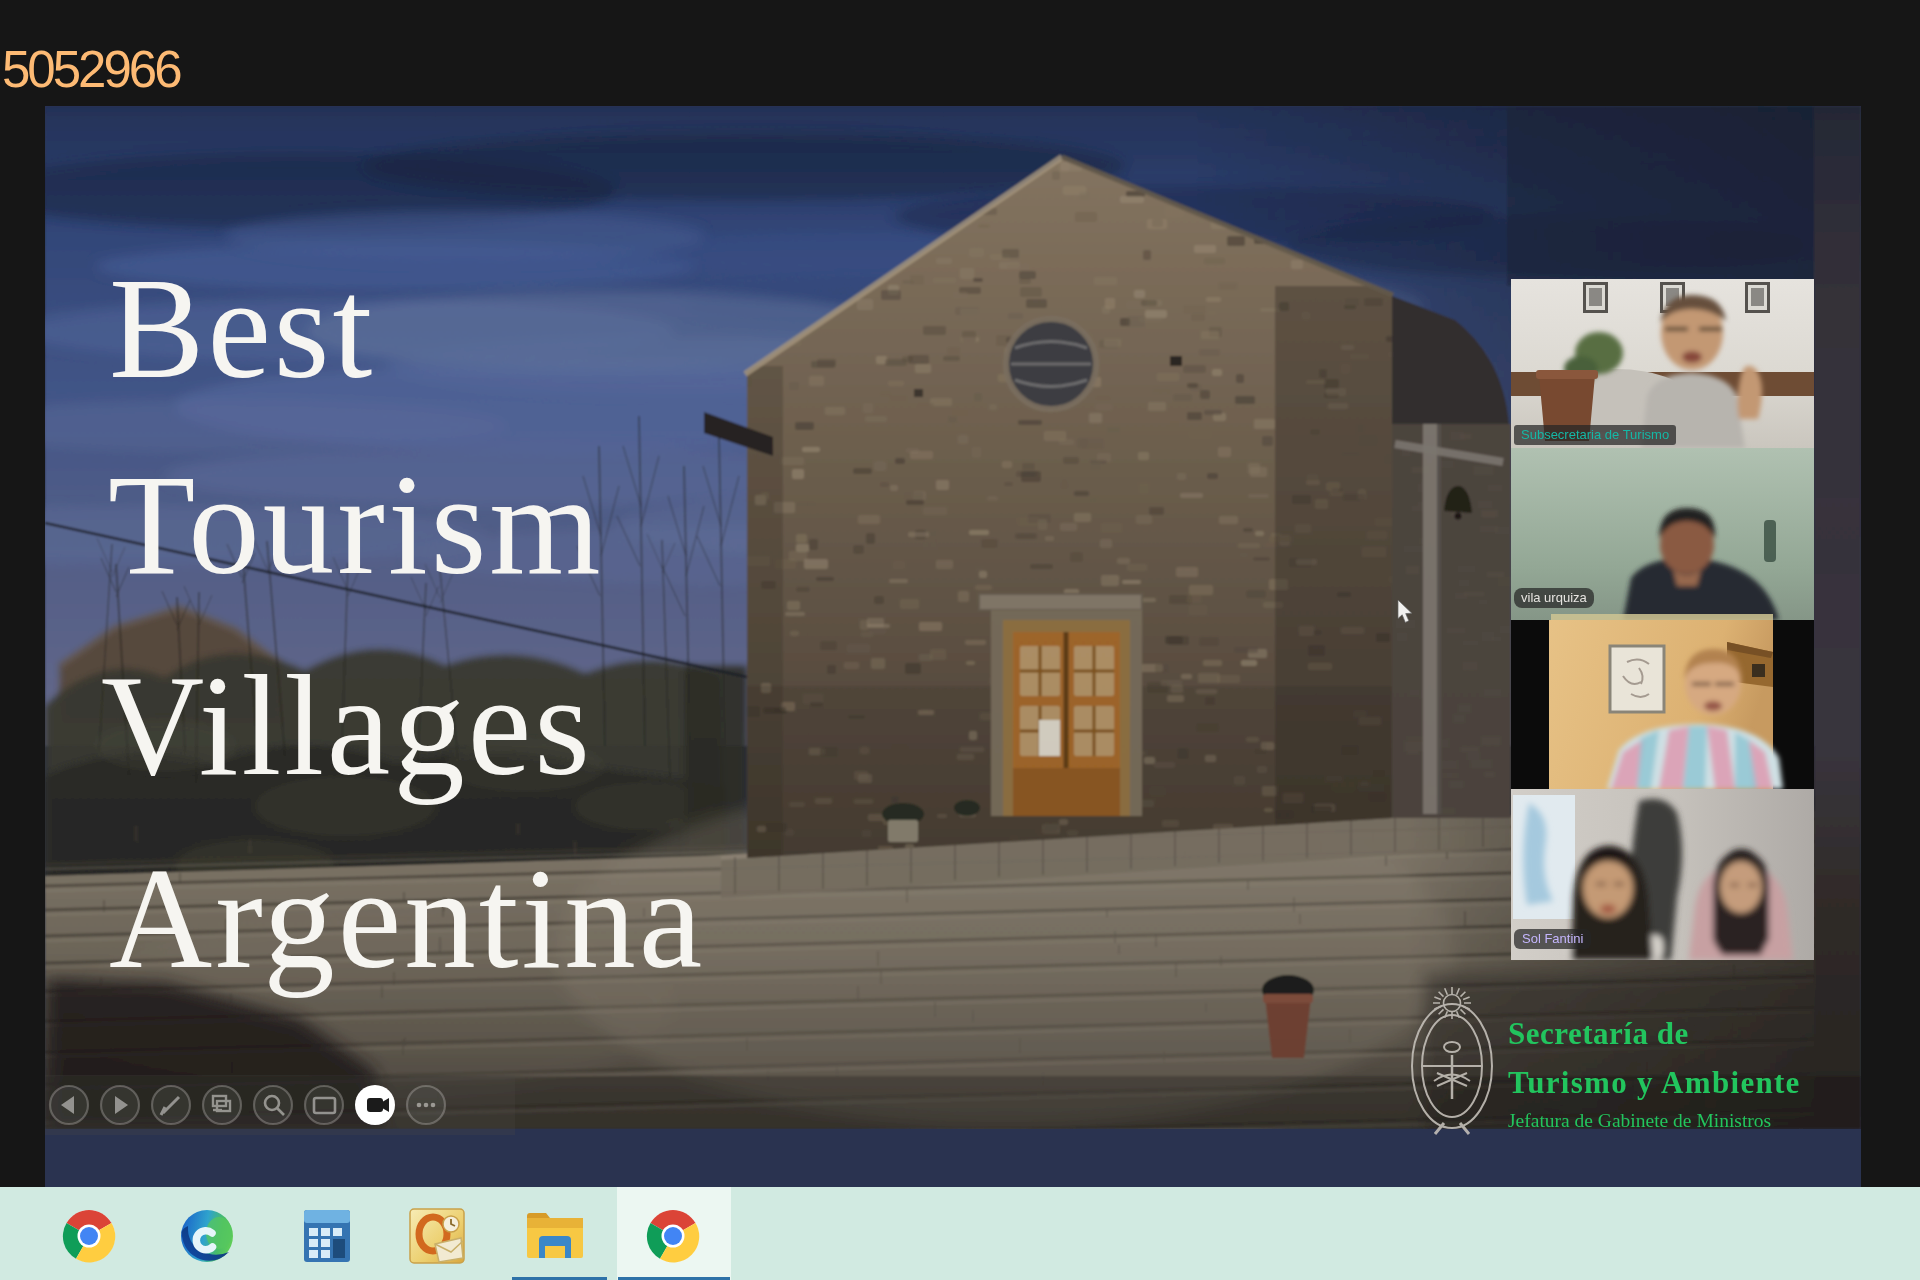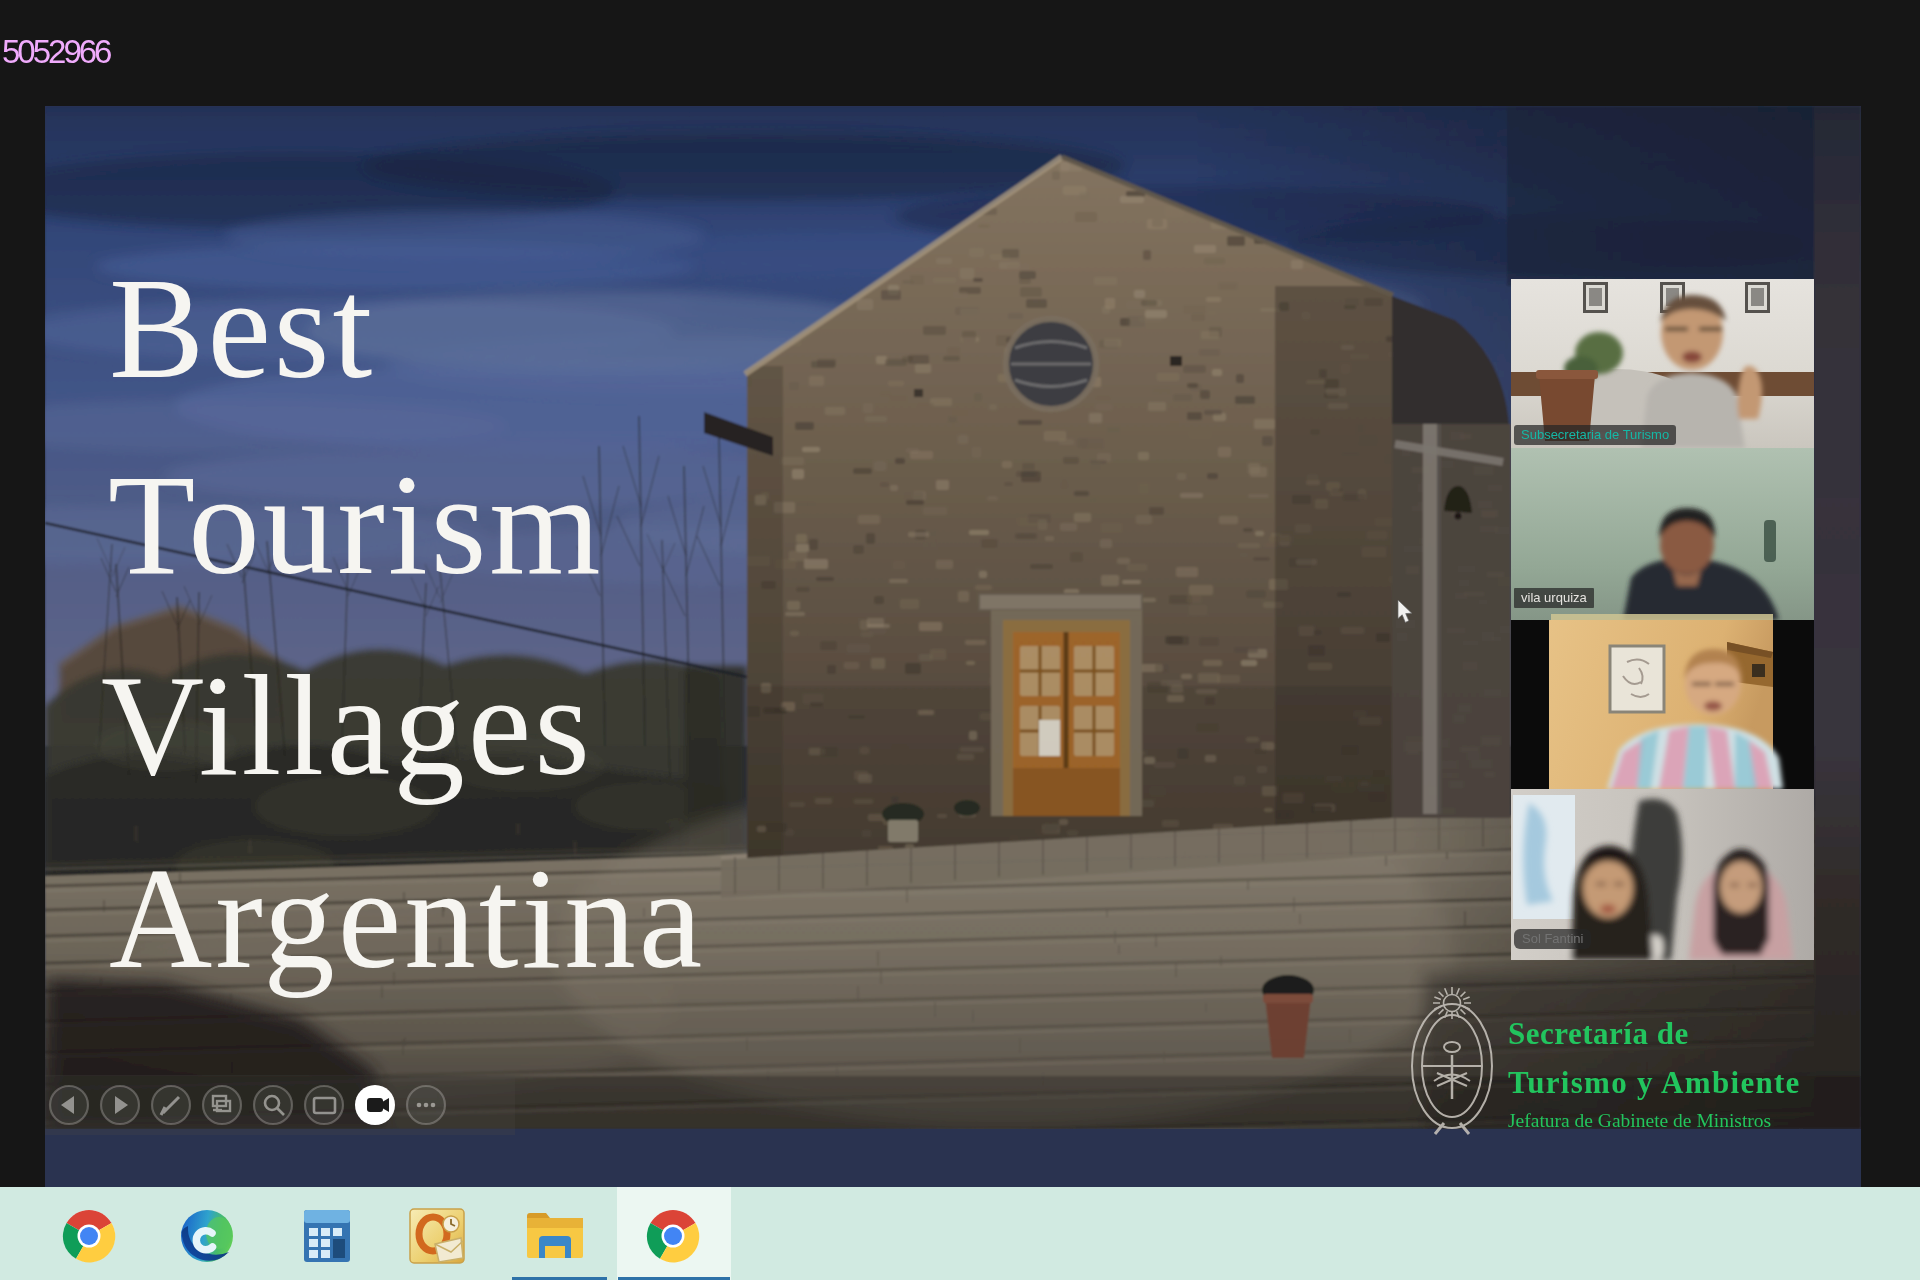--- a/index.html
+++ b/index.html
@@ -1,18 +1,18 @@
 <!DOCTYPE html>
 <html><head><meta charset="utf-8"><style>
 *{margin:0;padding:0;box-sizing:border-box}
 html,body{width:1920px;height:1280px;background:#161616;overflow:hidden;font-family:"Liberation Sans",sans-serif}
 #slide{position:absolute;left:45px;top:106px;width:1816px;height:1143px;overflow:hidden;background:#2a3350}
 </style></head>
 <body>
-<div style="position:absolute;left:2px;top:33px;color:#f0abfc;font-size:33px;letter-spacing:-3px;font-family:'Liberation Sans',sans-serif">5052966</div>
+<div style="position:absolute;left:2px;top:40px;color:#fdba74;font-size:51px;letter-spacing:-3px;font-family:'Liberation Sans',sans-serif">5052966</div>
 <div id="slide">
 <svg width="1816" height="1023" viewBox="0 0 1816 1023" style="position:absolute;left:0;top:0">
       <defs>
 <linearGradient id="sky" x1="0" y1="0" x2="0" y2="1">
  <stop offset="0" stop-color="#243257"></stop>
  <stop offset="0.2" stop-color="#334779"></stop>
  <stop offset="0.45" stop-color="#44578a"></stop>
  <stop offset="0.65" stop-color="#53608b"></stop>
  <stop offset="0.85" stop-color="#5f678d"></stop>
  <stop offset="1" stop-color="#6c7090"></stop>
@@ -998,21 +998,21 @@
         <rect width="303" height="172" fill="url(#t2g)"></rect>
         <rect x="253" y="72" width="12" height="42" rx="4" fill="#3e5446" opacity="0.85"></rect>
         <g filter="url(#b3)">
           <path d="M112,172 L120,130 Q134,110 178,110 Q252,114 268,172 Z" fill="#252a32"></path>
           <ellipse cx="176" cy="97" rx="27" ry="29" fill="#8a5a42"></ellipse>
           <path d="M148,91 Q148,60 176,60 Q206,60 204,91 Q195,73 176,73 Q157,73 148,91 Z" fill="#242020"></path>
           <path d="M162,122 q14,10 28,0 l-4,16 h-20 z" fill="#96684d"></path>
         </g>
         <rect x="40" y="166" width="222" height="6" fill="#cfc493" opacity="0.85"></rect>
       </svg>
-      <div style="position:absolute;left:3px;top:309px;background:rgba(38,38,38,0.72);color:#e6e4e0;font:13px 'Liberation Sans',sans-serif;padding:2px 7px 3px 7px;border-radius:1px;white-space:nowrap">vila urquiza</div>
+      <div style="position:absolute;left:3px;top:309px;background:rgba(38,38,38,0.72);color:#e6e4e0;font:13px 'Liberation Sans',sans-serif;padding:2px 7px 3px 7px;border-radius:8px;white-space:nowrap">vila urquiza</div>
       <svg width="303" height="169" viewBox="0 0 303 169" style="position:absolute;left:0;top:341px">
         <defs>
           <linearGradient id="t3g" x1="0" y1="0" x2="1" y2="0.25">
             <stop offset="0" stop-color="#e7c286"></stop>
             <stop offset="0.75" stop-color="#dcb172"></stop>
             <stop offset="1" stop-color="#c79a60"></stop>
           </linearGradient>
           <filter id="b4" x="-30%" y="-30%" width="160%" height="160%">
             <feGaussianBlur stdDeviation="2.5"></feGaussianBlur>
           </filter>
@@ -1058,21 +1058,21 @@
           <path d="M72,92 Q74,58 97,58 Q121,58 122,92 Q115,72 97,72 Q80,72 72,92 Z" fill="#1e1916"></path>
           <path d="M85,95 h10 M103,95 h10" stroke="#6b4a38" stroke-width="3" fill="none"></path>
           <ellipse cx="97" cy="120" rx="8" ry="4.5" fill="#a2543f"></ellipse>
           <path d="M178,171 L184,118 Q190,76 231,74 Q270,78 276,118 L282,171 Z" fill="#c7a0a2"></path>
           <path d="M202,150 L202,96 Q206,62 231,62 Q258,64 258,100 L258,150 Q252,160 250,166 L212,166 Q206,160 202,150 Z" fill="#2c2420"></path>
           <ellipse cx="230" cy="98" rx="21" ry="26" fill="#c59c7c"></ellipse>
           <path d="M210,88 Q212,60 230,60 Q250,60 250,88 Q244,72 230,72 Q216,72 210,88 Z" fill="#241e1a"></path>
           <path d="M219,96 h9 M237,96 h9" stroke="#6b4a38" stroke-width="3" fill="none"></path>
         </g>
       </svg>
-      <div style="position:absolute;left:3px;top:650px;background:rgba(38,38,38,0.72);color:#737373;font:13px 'Liberation Sans',sans-serif;padding:2px 8px 3px 8px;border-radius:6px;white-space:nowrap">Sol Fantini</div>
+      <div style="position:absolute;left:3px;top:650px;background:rgba(38,38,38,0.72);color:#c4b5fd;font:13px 'Liberation Sans',sans-serif;padding:2px 8px 3px 8px;border-radius:6px;white-space:nowrap">Sol Fantini</div>
     </div>
 <svg width="22" height="26" viewBox="0 0 22 26" style="position:absolute;left:1352px;top:494px">
 <polygon points="1,0 1,18.5 5.2,14.8 8.3,22.4 11.8,20.8 8.7,13.6 14.8,13.2" fill="#f2f1ef" stroke="#666" stroke-width="0.7"></polygon>
     </svg>
 </div>
 <div style="position:absolute;left:0;top:1187px;width:1920px;height:93px;background:#d1eae1">
     <div style="position:absolute;left:617px;top:0;width:114px;height:93px;background:#ecf7f2"></div>
     <svg width="56" height="56" viewBox="0 0 56 56" style="position:absolute;left:61px;top:21px">
 <circle cx="28" cy="28" r="26" fill="#fff"></circle>
 <path d="M28,28 L5.5,15 A26,26 0 0 1 50.5,15 Z" fill="#db4437"></path>

